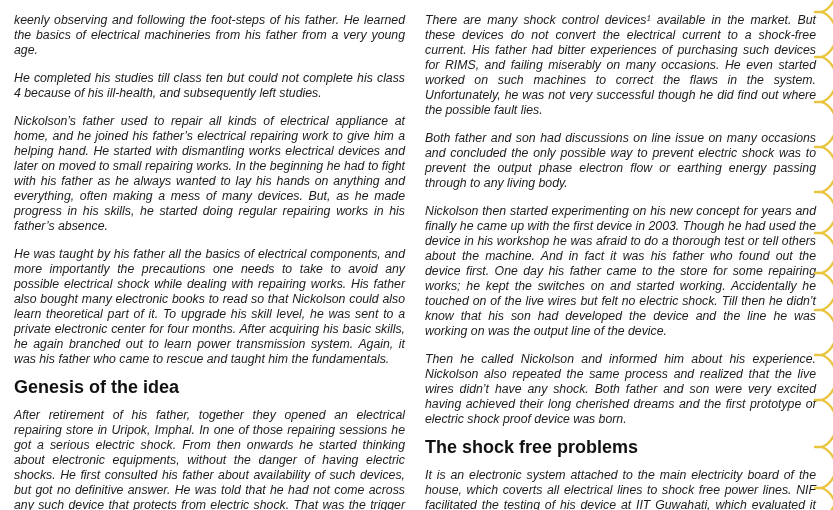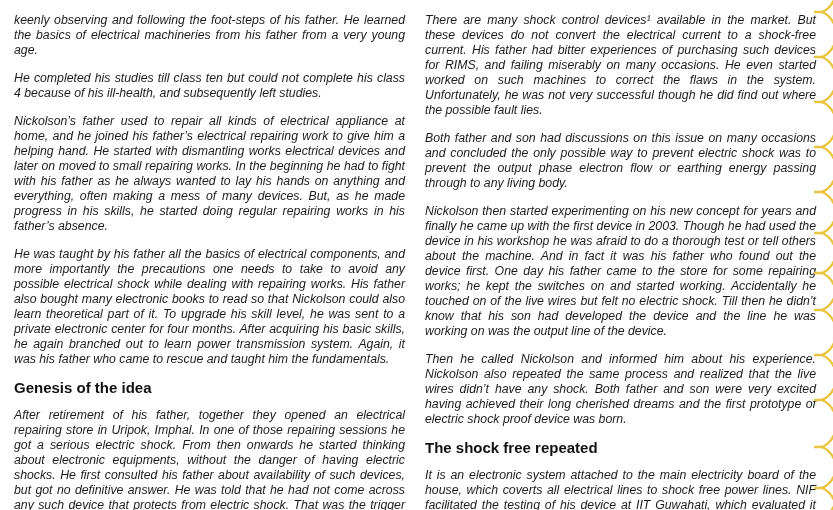--- a/index.html
+++ b/index.html
@@ -29,21 +29,21 @@
     text-align: justify;
     text-justify: inter-word;
   }
   .col-left  { left: 14px; }
   .col-right { left: 425px; }
   .col p {
     margin: 0 0 13px 0;
     font-style: italic;
   }
   .col h2 {
-    font-size: 15px;
+    font-size: 18px;
     line-height: 15px;
     font-weight: bold;
     color: #111111;
     margin: 0 0 13px 0;
     text-align: left;
   }
   .sparkles {
     position: absolute;
     top: 0;
     left: 0;
@@ -68,24 +68,24 @@
     <p>keenly observing and following the foot-steps of his father. He learned the basics of electrical machineries from his father from a very young age.</p>
     <p>He completed his studies till class ten but could not complete his class 4 because of his ill-health, and subsequently left studies.</p>
     <p>Nickolson’s father used to repair all kinds of electrical appliance at home, and he joined his father’s electrical repairing work to give him a helping hand. He started with dismantling works electrical devices and later on moved to small repairing works. In the beginning he had to fight with his father as he always wanted to lay his hands on anything and everything, often making a mess of many devices. But, as he made progress in his skills, he started doing regular repairing works in his father’s absence.</p>
     <p>He was taught by his father all the basics of electrical components, and more importantly the precautions one needs to take to avoid any possible electrical shock while dealing with repairing works. His father also bought many electronic books to read so that Nickolson could also learn theoretical part of it. To upgrade his skill level, he was sent to a private electronic center for four months. After acquiring his basic skills, he again branched out to learn power transmission system. Again, it was his father who came to rescue and taught him the fundamentals.</p>
     <h2>Genesis of the idea</h2>
     <p>After retirement of his father, together they opened an electrical repairing store in Uripok, Imphal. In one of those repairing sessions he got a serious electric shock. From then onwards he started thinking about electronic equipments, without the danger of having electric shocks. He first consulted his father about availability of such devices, but got no definitive answer. He was told that he had not come across any such device that protects from electric shock. That was the trigger for Nickolson to come up with a device that would solve problems of all electrical devices users and provide answers to his unresolved questions.</p>
   </div>
 
   <div class="col col-right">
     <p>There are many shock control devices¹ available in the market. But these devices do not convert the electrical current to a shock-free current. His father had bitter experiences of purchasing such devices for RIMS, and failing miserably on many occasions. He even started worked on such machines to correct the flaws in the system. Unfortunately, he was not very successful though he did find out where the possible fault lies.</p>
-    <p>Both father and son had discussions on this issue on many occasions and concluded the only possible way to prevent electric shock was to prevent the output phase electron flow or earthing energy passing through to any living body.</p>
+    <p>Both father and son had discussions on line issue on many occasions and concluded the only possible way to prevent electric shock was to prevent the output phase electron flow or earthing energy passing through to any living body.</p>
     <p>Nickolson then started experimenting on his new concept for years and finally he came up with the first device in 2003. Though he had used the device in his workshop he was afraid to do a thorough test or tell others about the machine.  And in fact it was his father who found out the device first. One day his father came to the store for some repairing works; he kept the switches on and started working. Accidentally he touched on of the live wires but felt no electric shock. Till then he didn’t know that his son had developed the device and the line he was working on was the output line of the device.</p>
     <p>Then he called Nickolson and informed him about his experience. Nickolson also repeated the same process and realized that the live wires didn’t have any shock. Both father and son were very excited having achieved their long cherished dreams and the first prototype of electric shock proof device was born.</p>
-    <h2>The shock free repeated</h2>
+    <h2>The shock free problems</h2>
     <p>It is an electronic system attached to the main electricity board of the house, which coverts all electrical lines to shock free power lines. NIF facilitated the testing of his device at IIT Guwahati, which evaluated it and has explained it as below.</p>
   </div>
 
   <div class="sparkles" id="sparkles">
       <svg viewBox="0 0 27 24" class="sparkle" style="top: 0px;">
         <g fill="none" stroke="#E9C53F" stroke-width="2.4" stroke-linecap="round">
           <path d="M9 12 L2 12"></path>
           <path d="M9 12 C 14 10, 18 6, 20.5 1"></path>
           <path d="M9 12 C 14 14, 18 18, 20.5 23"></path>
         </g>

